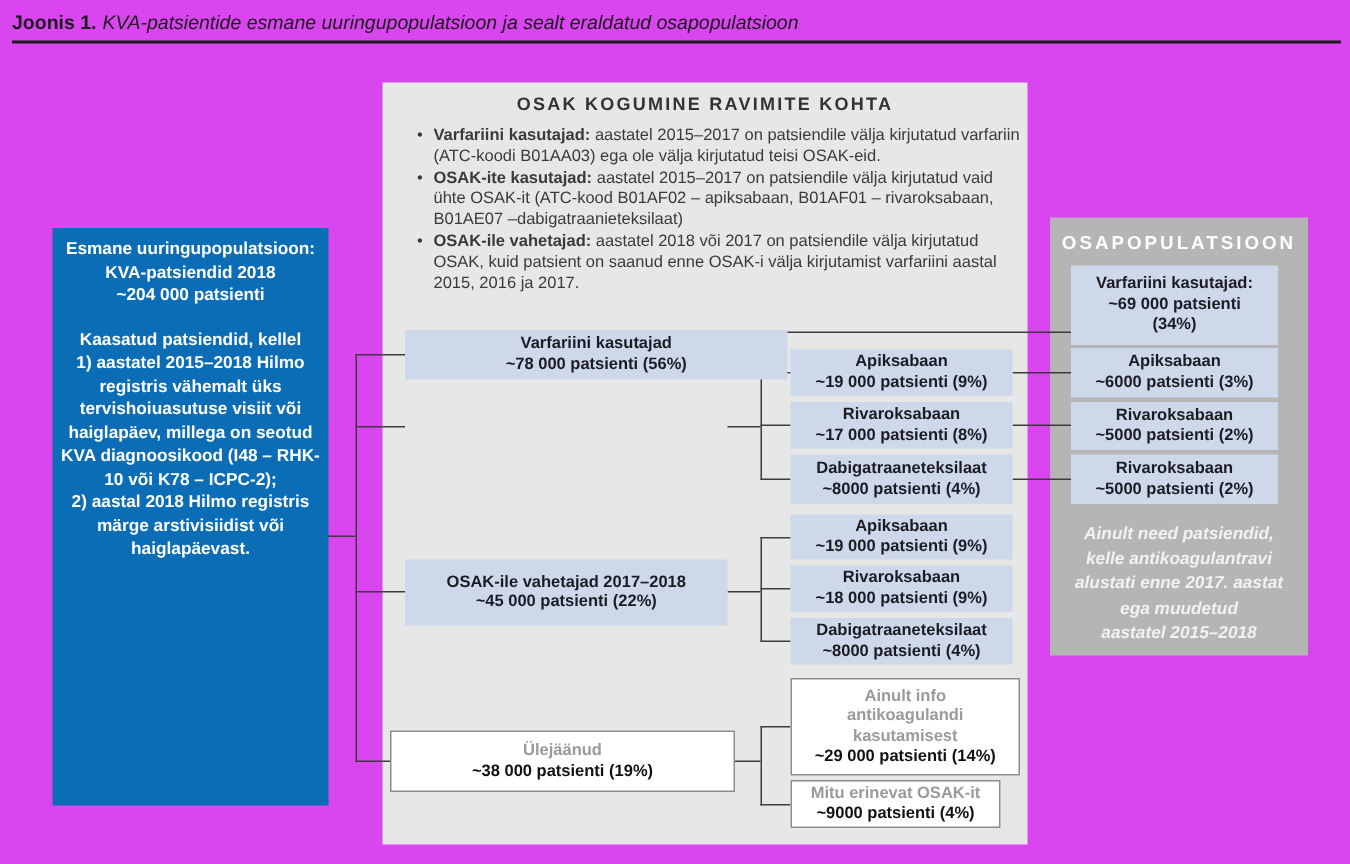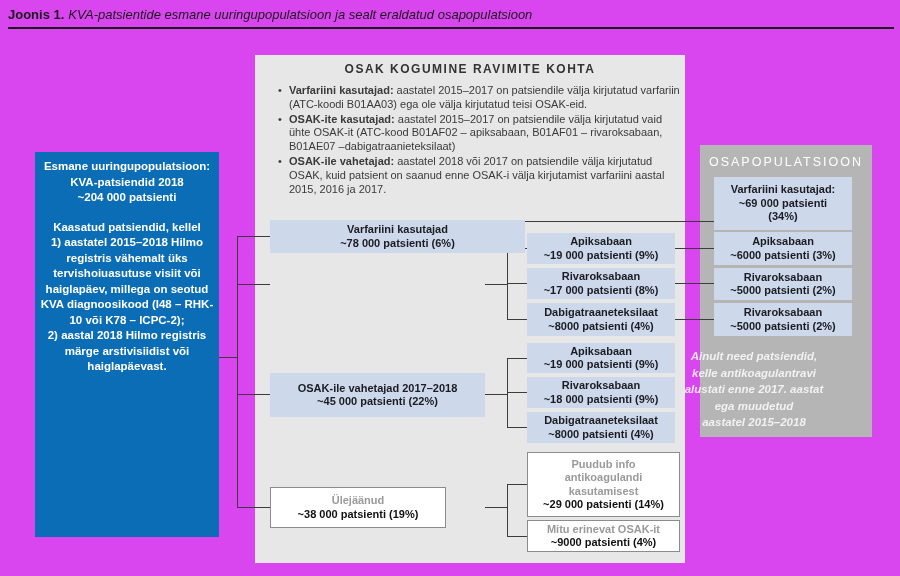--- a/index.html
+++ b/index.html
@@ -29,22 +29,22 @@
 
   .fbox{position:absolute;background:#cdd9ea;display:flex;flex-direction:column;justify-content:center;
         align-items:center;text-align:center;color:#1b1b23;box-sizing:border-box;padding:1px 2px;}
   .fbox .fb-t{font-weight:bold;font-size:11px;line-height:13.5px;}
   .fbox .fb-v{font-weight:bold;font-size:11px;line-height:13.5px;}
   .fbox.white{background:#ffffff;border:1px solid #8c8c8c;}
   .fbox.white .fb-t{color:#9a9a9a;}
   .fbox.white .fb-v{color:#111;}
 
   .sub-header{position:absolute;left:700px;top:155px;width:172px;text-align:center;color:#fff;
-              font-weight:normal;font-size:12.5px;letter-spacing:2px;}
-  .sub-note{position:absolute;left:670px;top:348px;width:168px;text-align:center;
+              font-weight:bold;font-size:12.5px;letter-spacing:2px;}
+  .sub-note{position:absolute;left:702px;top:348px;width:168px;text-align:center;
             color:rgba(255,255,255,0.82);font-weight:bold;font-style:italic;
             font-size:11.5px;line-height:16.5px;}
 
   .ln{position:absolute;background:#3c3c3c;}
 </style>
 </head>
 <body>
 
 <div class="page">
 
@@ -99,27 +99,27 @@
 haiglapäev, millega on seotud
 KVA diagnoosikood (I48 – RHK-
 10 või K78 – ICPC-2);
 2)  aastal 2018 Hilmo registris
 märge arstivisiidist või
 haiglapäevast.</div>
   </div>
 
   <div class="fbox" style="left:270px;top:220px;width:255px;height:33px">
     <div class="fb-t">Varfariini kasutajad</div>
-    <div class="fb-v">~78 000 patsienti (6%)</div>
+    <div class="fb-v">~78 000 patsienti (56%)</div>
   </div>
   <div class="fbox" style="left:270px;top:373px;width:215px;height:44px">
     <div class="fb-t">OSAK-ile vahetajad 2017–2018</div>
     <div class="fb-v">~45 000 patsienti (22%)</div>
   </div>
-  <div class="fbox white" style="left:270px;top:487px;width:176px;height:41px">
+  <div class="fbox white" style="left:260px;top:487px;width:230px;height:41px">
     <div class="fb-t">Ülejäänud</div>
     <div class="fb-v">~38 000 patsienti (19%)</div>
   </div>
 
   <div class="fbox" style="left:527px;top:233px;width:148px;height:31px">
     <div class="fb-t">Apiksabaan</div>
     <div class="fb-v">~19 000 patsienti (9%)</div>
   </div>
   <div class="fbox" style="left:527px;top:268px;width:148px;height:31px">
     <div class="fb-t">Rivaroksabaan</div>
@@ -137,26 +137,26 @@
   <div class="fbox" style="left:527px;top:377px;width:148px;height:31px">
     <div class="fb-t">Rivaroksabaan</div>
     <div class="fb-v">~18 000 patsienti (9%)</div>
   </div>
   <div class="fbox" style="left:527px;top:412px;width:148px;height:31px">
     <div class="fb-t">Dabigatraaneteksilaat</div>
     <div class="fb-v">~8000 patsienti (4%)</div>
   </div>
 
   <div class="fbox white" style="left:527px;top:452px;width:153px;height:65px">
-    <div class="fb-t pre">Puudub info
+    <div class="fb-t pre">Ainult info
 antikoagulandi
 kasutamisest</div>
     <div class="fb-v">~29 000 patsienti (14%)</div>
   </div>
-  <div class="fbox white" style="left:527px;top:520px;width:153px;height:32px">
+  <div class="fbox white" style="left:527px;top:520px;width:140px;height:32px">
     <div class="fb-t">Mitu erinevat OSAK-it</div>
     <div class="fb-v">~9000 patsienti (4%)</div>
   </div>
 
   <div class="sub-header">OSAPOPULATSIOON</div>
   <div class="fbox" style="left:714px;top:177px;width:138px;height:53px">
     <div class="fb-t">Varfariini kasutajad:</div>
     <div class="fb-v pre">~69 000 patsienti
 (34%)</div>
   </div>

